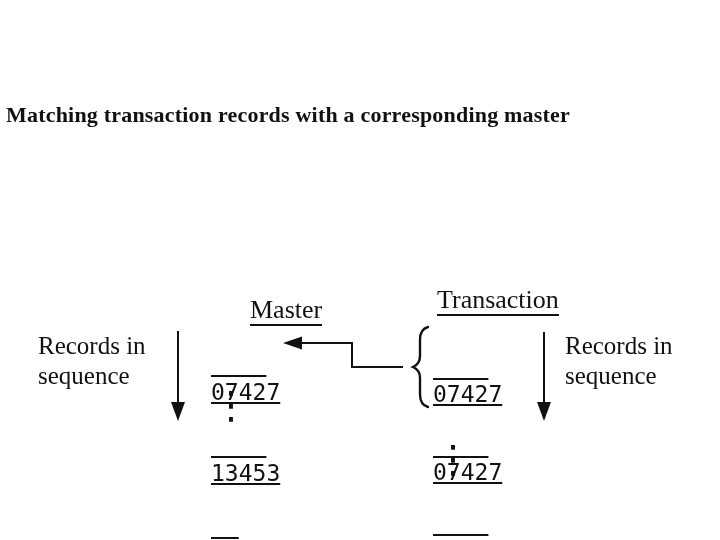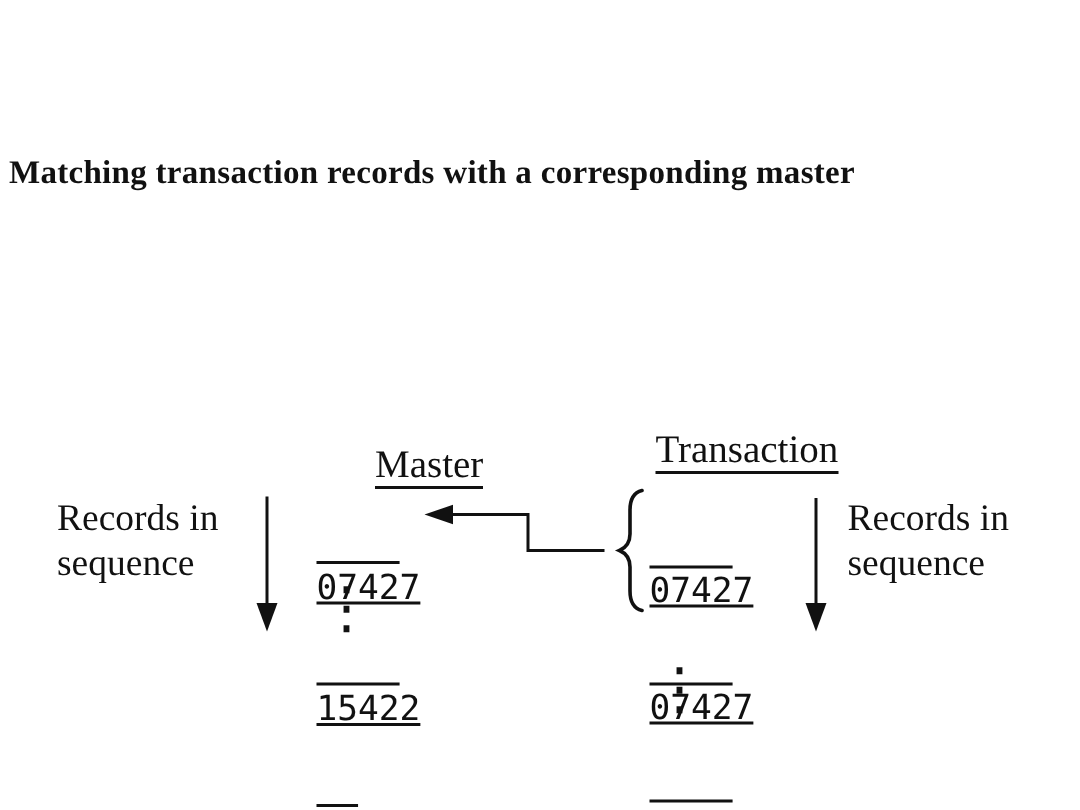--- a/index.html
+++ b/index.html
@@ -69,21 +69,21 @@
   <div class="abs seq-label" style="left:38px; top:331px;">
     <div>Records in</div>
     <div>sequence</div>
   </div>
 
   <div class="abs" style="left:210px; top:296px;margin-left:40px;">
     <span class="col-header">Master</span>
   </div>
   <div class="abs records" style="left:211px; top:325px;">
     <div>07427</div>
-    <div>15422</div>
+    <div>13453</div>
   </div>
   <div class="abs v-ellipsis" style="left:212px; top:386px;">⋮</div>
 
   <div class="abs" style="left:399px; top:286px;margin-left:38px;">
     <span class="col-header">Transaction</span>
   </div>
   <div class="abs records txn" style="left:433px; top:329px;">
     <div>07427</div>
     <div>07427</div>
     <div>07427</div>

